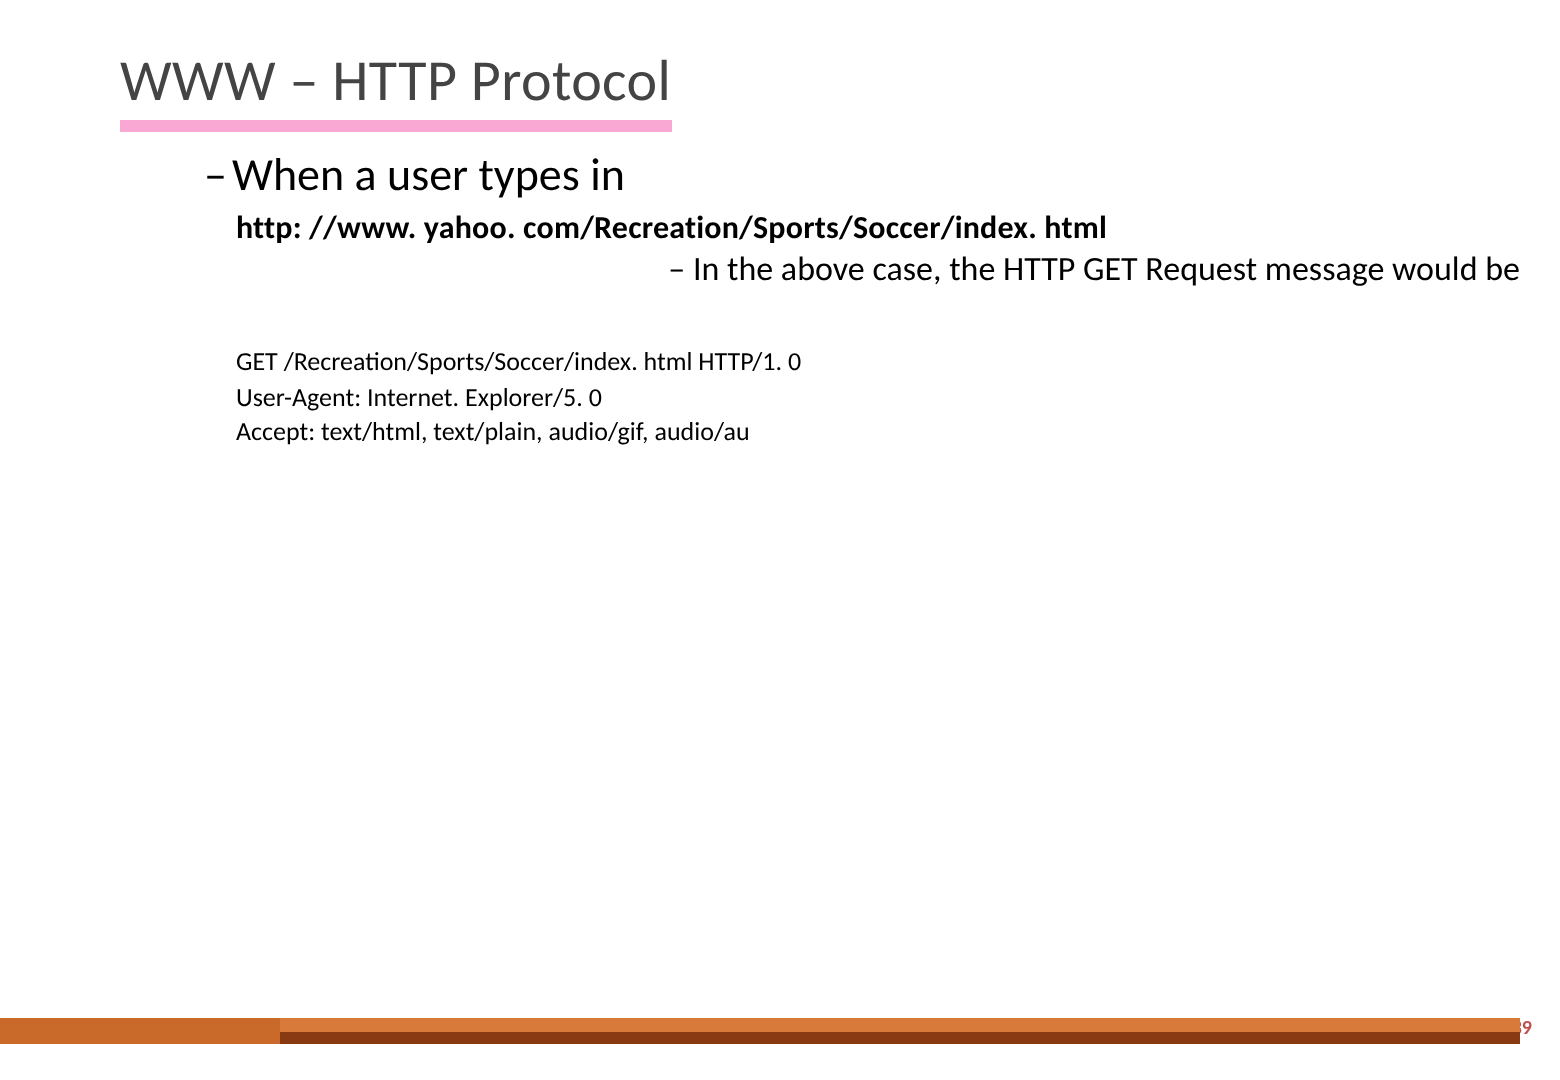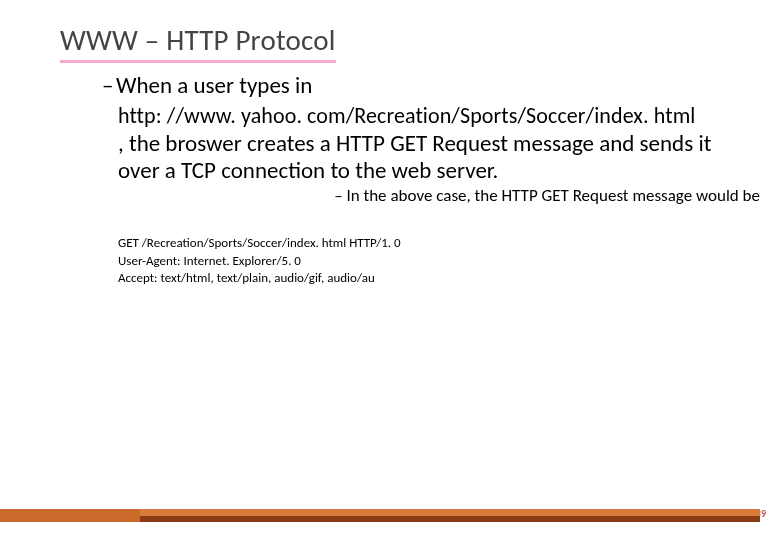--- a/index.html
+++ b/index.html
@@ -4,28 +4,28 @@
 <style>
   * { margin: 0; padding: 0; box-sizing: border-box; }
   html, body { width: 780px; height: 540px; background: #fff; font-family: Calibri, "Segoe UI", Arial, sans-serif; color: #000; }
   .slide { position: relative; width: 780px; height: 540px; }
   .content { padding: 22px 20px 0 60px; }
   .title {
     font-size: 29px;
     font-weight: 400;
     color: #444;
     padding-bottom: 2px;
-    border-bottom: 3px solid #f9a8d4;
+    border-bottom: 6px solid #f9a8d4;
     display: inline-block;
     margin-bottom: 8px;
     letter-spacing: 0.2px;
   }
   .level1 { margin-left: 42px; font-size: 23px; line-height: 1.25; }
   .level1 .dash { display:inline-block; width: 14px; }
-  .url { font-size: 22px; font-weight: 400; margin-left: 58px; margin-top: 2px; margin-bottom: 1px; letter-spacing: 0.1px; }
+  .url { font-size: 16px; font-weight: 700; margin-left: 58px; margin-top: 2px; margin-bottom: 1px; letter-spacing: 0.1px; }
   .para { margin-left: 58px; font-size: 23px; line-height: 1.2; max-width: 640px; }
   .level1b { margin-left: 42px; font-size: 17px; line-height: 1.2; margin-top: 1px; max-width: 680px; text-align: right; }
   .code-block { margin-left: 58px; margin-top: 28px; font-size: 13px; line-height: 1.35; }
   .code-line { white-space: nowrap; }
   .footer { position: absolute; left: 0; bottom: 18px; width: 760px; height: 16px; }
   .footer-bar-dark { position:absolute; left:0; bottom:0; width:100%; height:6px; background:#8a3a12; }
   .footer-bar-light { position:absolute; left:0; bottom:6px; width:100%; height:7px; background:#d87b3a; }
   .footer-stub { position:absolute; left:0; bottom:0; width:140px; height:13px; background:#c96a2a; }
   .page-num { position:absolute; right:14px; bottom:20px; font-size:10px; font-weight:700; color:#c0504d; }
 </style>
@@ -35,21 +35,20 @@
 <div class="slide">
   <div class="content">
     <div class="title">WWW – HTTP Protocol</div>
 
     <div class="level1">
       <span class="dash">– </span><span>When a user types in</span>
     </div>
 
     <div class="url">http: //www. yahoo. com/Recreation/Sports/Soccer/index. html</div>
 
-    <div class="para">, the broswer creates a HTTP GET Request message and sends it over a TCP connection to the web server.</div>
 
     <div class="level1b">
       <span class="dash">– </span><span>In the above case, the HTTP GET Request message would be</span>
     </div>
 
     <div class="code-block">
       <div class="code-line">GET /Recreation/Sports/Soccer/index. html HTTP/1. 0</div>
       <div class="code-line">User-Agent: Internet. Explorer/5. 0</div>
       <div class="code-line">Accept: text/html, text/plain, audio/gif, audio/au</div>
     </div>

